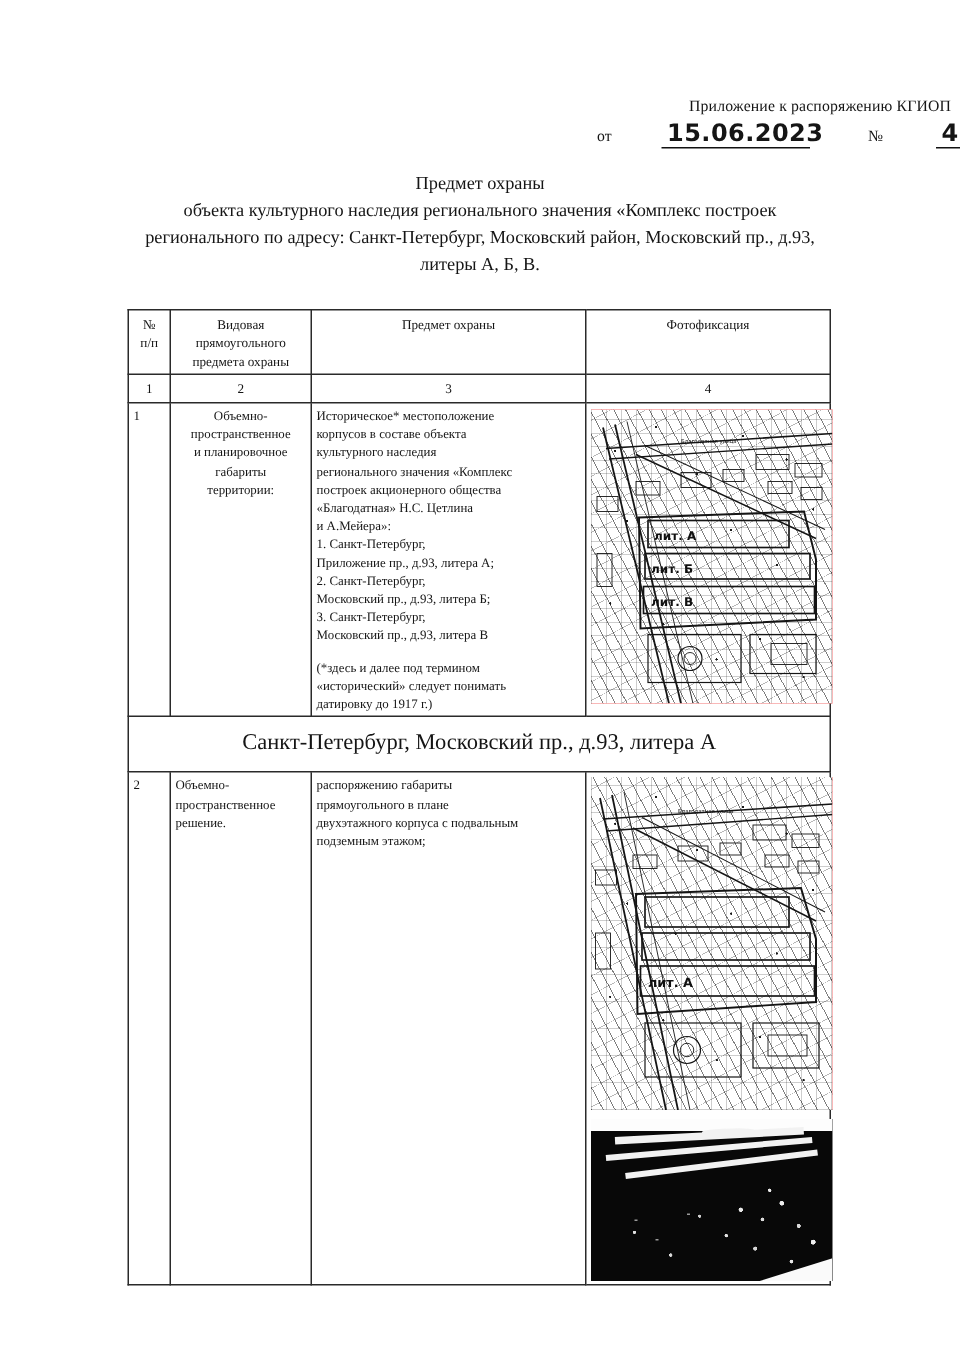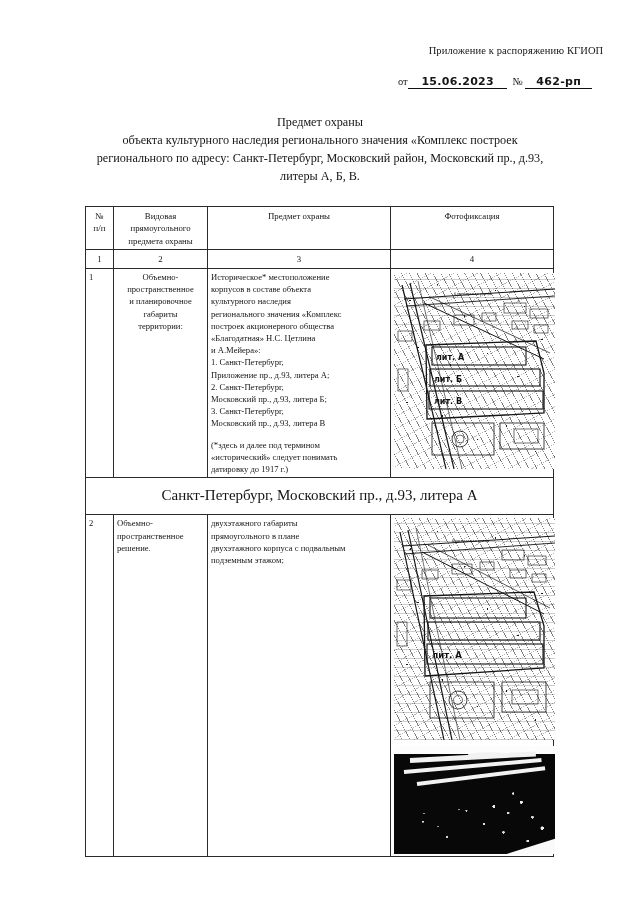--- a/index.html
+++ b/index.html
@@ -13,46 +13,46 @@
     position: relative;
     font-family: "Liberation Serif", "DejaVu Serif", serif;
     color: #151515;
     overflow: hidden;
   }
 
   
   .appendix {
     position: absolute;
     left: 398px;
-    top: 44px;
+    top: 65px;
     width: 236px;
     font-size: 10.5px;
     line-height: 1.25;
-    text-align: center;
+    text-align: right;
   }
   .appendix .app-line1 {
     white-space: nowrap;
     letter-spacing: 0.1px;
   }
   .appendix .app-line2 {
     display: flex;
     align-items: flex-end;
     margin-top: 3px;
     white-space: nowrap;
+    gap: 33px;
   }
   .app-prefix { font-size: 10.5px; padding-bottom: 1px; }
   .hand {
     font-family: "DejaVu Sans", sans-serif;
     font-weight: 700;
-    font-size: 11px;
+    font-size: 16px;
     letter-spacing: 0.3px;
     padding: 0 3px 0 4px;
     border-bottom: 1.2px solid #111;
     line-height: 1.05;
-    margin-top: 16px;
   }
   .hand.date { min-width: 92px; }
   .hand.num  { min-width: 60px; }
   .app-no {
     font-size: 10.5px;
     padding: 0 2px 1px 6px;
   }
 
   
   .doc-title {
@@ -342,21 +342,21 @@
     </tr>
 
     <tr>
       <td class="cell-left">2</td>
       <td class="cell-left">
         <div>Объемно-</div>
         <div>пространственное</div>
         <div>решение.</div>
       </td>
       <td class="cell-left">
-        <div>двухэтажного габариты</div>
+        <div>распоряжению габариты</div>
         <div>прямоугольного в плане</div>
         <div>двухэтажного корпуса с подвальным</div>
         <div>подземным этажом;</div>
       </td>
       <td class="cell-photo">
 
         <div class="mapwrap map-b">
           <div class="map-bg"></div>
           <div class="map-noise"></div>
           <svg class="mapsvg" viewBox="0 0 161 222" preserveAspectRatio="none">

